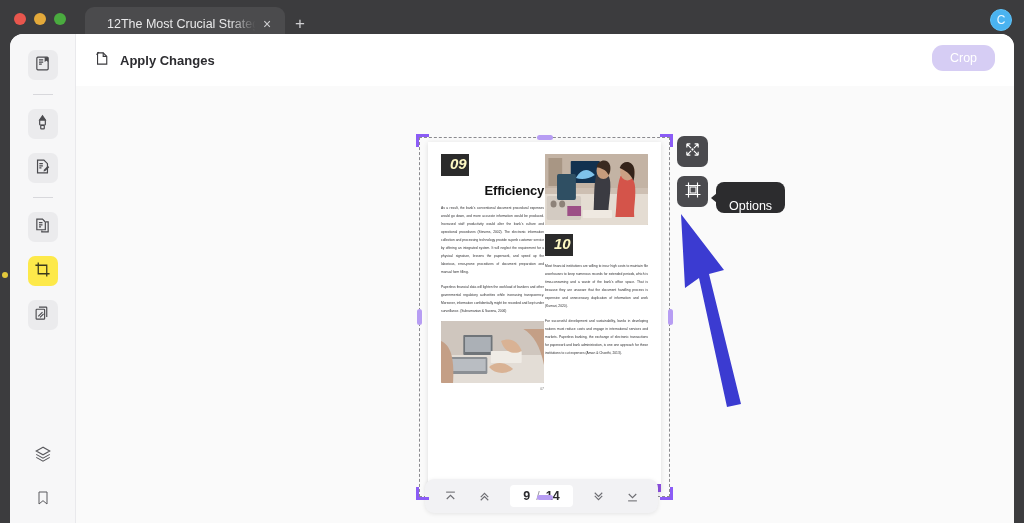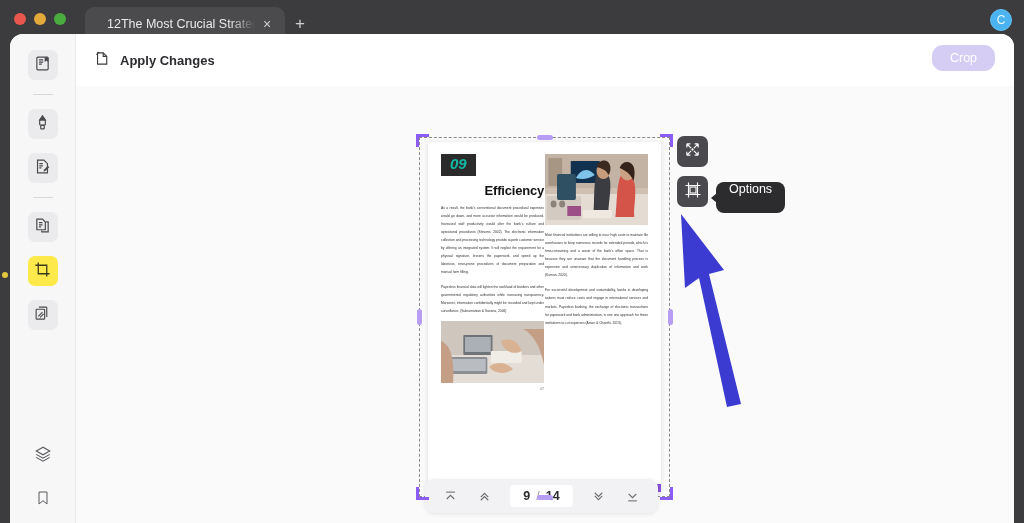--- a/index.html
+++ b/index.html
@@ -168,23 +168,23 @@
     background:#fff; box-shadow: 0 2.5px 0 #fff, 0 5px 0 #fff;
   }
   #ribbon-logo-text { color: rgba(255,255,255,.92); font-size: 8px; font-weight: bold; letter-spacing: .3px; }
   #page-ribbon-bottom {
     position: absolute; bottom: 0; left: 0; width: 100%; height: 8px;
     background: linear-gradient(90deg,#19c7b6 0%,#2ea8d6 32%,#5a6fe0 64%,#8c4fdc 100%);
   }
   #page-inner { padding: 12px 13px 0 13px; position: relative; height: 323px; }
 
   .sec-badge {
-    display: inline-block; background: #2b2b2b; color: #14b8a6;
+    display: inline-block; background: #2b2b2b; color: #fef9c3;
     font-style: italic; font-weight: bold; font-size: 15px;
-    padding: 2px 9px 3px 9px; line-height: 1.1;
+    padding: 2px 2px 3px 9px; line-height: 1.1;
   }
   .sec-title { font-size: 13px; font-weight: bold; color: #121212; margin-top: 7px; letter-spacing: -.2px; text-align: right; }
   .sec-title.two-line { line-height: 1.22; }
   .body-copy {
     font-size: 3.3px; line-height: 2.45; color: #2e2e30;
     text-align: justify; margin-top: 6px;
   }
   .body-copy.p2 { margin-top: 7px; }
 
   #col-left { position: absolute; left: 13px; top: 12px; width: 103px; }
@@ -198,21 +198,21 @@
   
   #float-btns { position: absolute; left: 601px; top: 50px; display: flex; flex-direction: column; gap: 9px; z-index: 20; }
   .float-btn {
     width: 31px; height: 31px; border-radius: 7px;
     background: #4a4a4e; color: #ffffff;
     display: flex; align-items: center; justify-content: center;
   }
   #tooltip {
     position: absolute; left: 640px; top: 96px; height: 31px;
     background: #2c2c2e; color: #ffffff; border-radius: 8px;
-    display: flex; align-items: flex-start; padding: 0 13px;
+    display: flex; align-items: flex-end; padding: 0 13px;
     font-size: 12.5px; z-index: 19;
   }
   #tooltip::before {
     content: ""; position: absolute; left: -5px; top: 50%; transform: translateY(-50%);
     border-top: 5px solid transparent; border-bottom: 5px solid transparent;
     border-right: 6px solid #2c2c2e;
   }
 
   #pointer-arrow { position: absolute; left: 595px; top: 122px; z-index: 15; }
 
@@ -415,20 +415,23 @@
                 <rect x="14" y="20" width="22" height="26" rx="2" fill="#2f4f63"></rect>
                 <path d="M60 20c7-6 15-2 16 8 1 12-3 24-2 35H56c2-14 0-30 4-43z" fill="#3b3b42"></path>
                 <circle cx="68" cy="17" r="8" fill="#c79c7c"></circle>
                 <path d="M60 13c2-8 14-9 16-1 1 6-2 9-2 9-3-6-10-7-14-8z" fill="#3a2a20"></path>
                 <path d="M88 22c8-4 16 1 17 11 1 13-2 20-1 30H82c2-14 1-30 6-41z" fill="#d4544a"></path>
                 <circle cx="96" cy="18" r="8.5" fill="#cba184"></circle>
                 <path d="M87 14c3-8 15-8 17 1 1 7-1 12-1 12-3-8-11-11-16-13z" fill="#33231a"></path>
                 <rect x="44" y="56" width="34" height="8" rx="1" fill="#efe9e1"></rect>
               </svg>
             </div>
+            <div style="margin-top:9px;">
+              <span class="sec-badge">10</span>
+            </div>
             <p class="body-copy">Most financial institutions are willing to incur high costs to maintain file warehouses to keep numerous records for extended periods, which is time-consuming and a waste of the bank's office space. That is because they are unaware that the document handling process is expensive and unnecessary duplication of information and work (Kumari, 2020).</p>
             <p class="body-copy p2">For successful development and sustainability, banks in developing nations must reduce costs and engage in international services and markets. Paperless banking, the exchange of electronic transactions for paperwork and bank administration, is one one approach for these institutions to cut expenses (Aman &amp; Chanthi, 2013).</p>
           </div>
 
         </div>
         <div id="page-ribbon-bottom"></div>
       </div>
 
       <div id="pointer-arrow">
         <svg width="92" height="200" viewBox="0 0 92 200">

